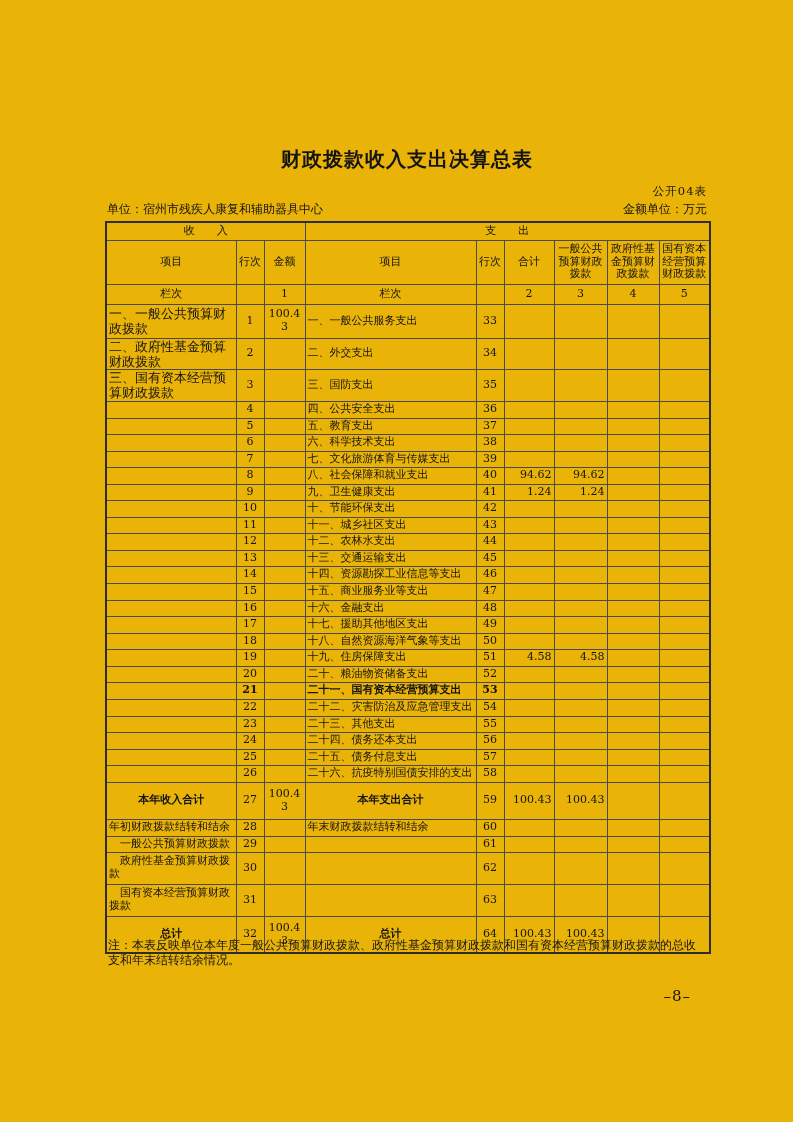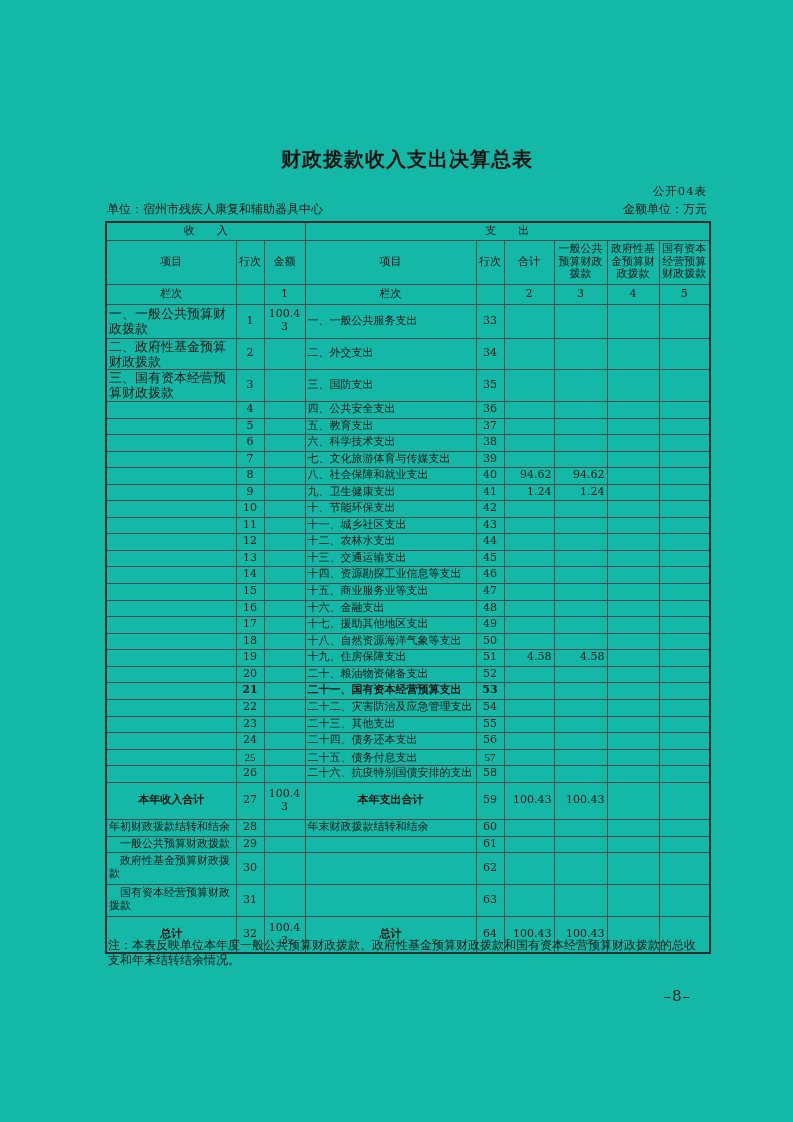--- a/index.html
+++ b/index.html
@@ -1,19 +1,19 @@
 <!DOCTYPE html>
 <html><head>
 <meta charset="utf-8">
 <style>
   html,body{margin:0;padding:0;background:#fff;}
   .page{
     position:relative;
     width:793px;height:1122px;
-    background:#14b8a6;
+    background:#eab308;
     font-family:"DejaVu Serif","Liberation Serif",serif;
     color:#141414;
     overflow:hidden;
   }
   .doc-title{
     position:absolute;top:146px;left:105px;width:604px;
     text-align:center;
     font-family:"DejaVu Sans","Liberation Sans",sans-serif;
     font-weight:bold;font-size:20px;letter-spacing:1px;
   }
@@ -372,21 +372,21 @@
             <td class="item"></td>
             <td class="line">24</td>
             <td class="amt sec-r"></td>
             <td class="item">二十四、债务还本支出</td>
             <td class="line">56</td>
             <td class="num"></td>
             <td class="num"></td>
             <td class="num"></td>
             <td class="num"></td>
           </tr>
-          <tr style="height: 16px; font-family: Liberation Serif, serif;">
+          <tr style="height: 16px;">
             <td class="item"></td>
             <td class="line">25</td>
             <td class="amt sec-r"></td>
             <td class="item">二十五、债务付息支出</td>
             <td class="line">57</td>
             <td class="num"></td>
             <td class="num"></td>
             <td class="num"></td>
             <td class="num"></td>
           </tr>

